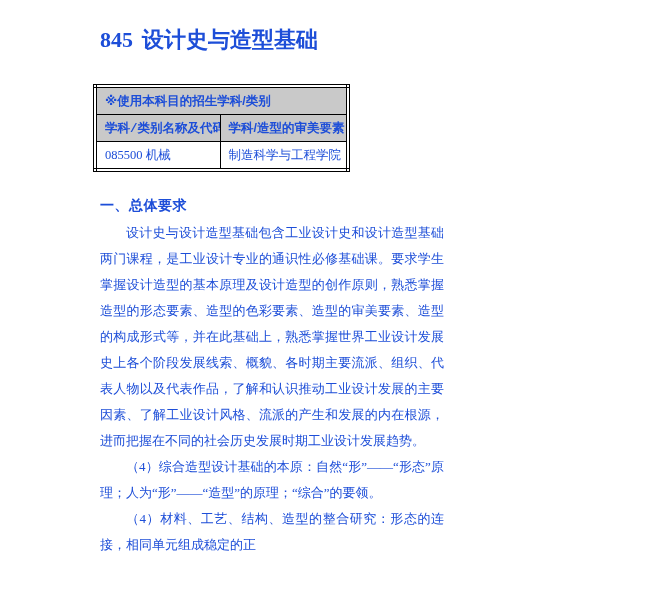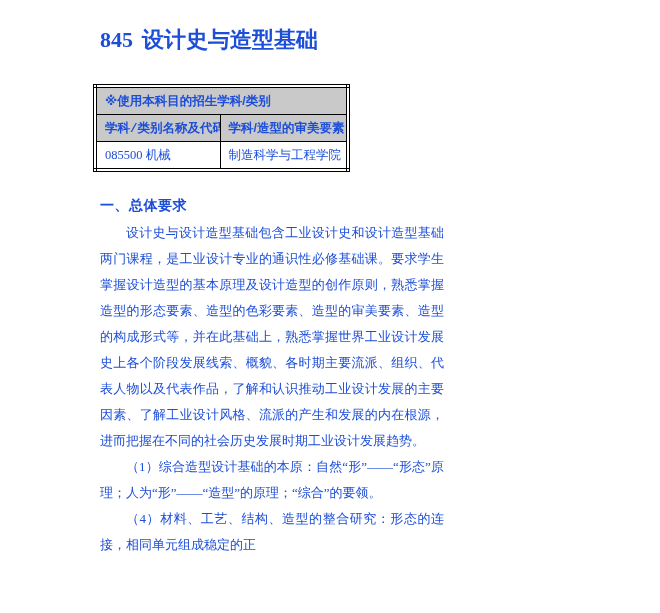--- a/index.html
+++ b/index.html
@@ -89,16 +89,16 @@
       <tr>
         <td>085500 机械</td>
         <td>制造科学与工程学院</td>
       </tr>
     </tbody>
   </table>
 
   <h2 class="sec-heading">一、总体要求</h2>
   <p class="para">设计史与设计造型基础包含工业设计史和设计造型基础两门课程，是工业设计专业的通识性必修基础课。要求学生掌握设计造型的基本原理及设计造型的创作原则，熟悉掌握造型的形态要素、造型的色彩要素、造型的审美要素、造型的构成形式等，并在此基础上，熟悉掌握世界工业设计发展史上各个阶段发展线索、概貌、各时期主要流派、组织、代表人物以及代表作品，了解和认识推动工业设计发展的主要因素、了解工业设计风格、流派的产生和发展的内在根源，进而把握在不同的社会历史发展时期工业设计发展趋势。</p>
 
-  <p class="para">（1）综合造型设计基础的本原：自然“形”——“形态”原理；人为“形”——“造型”的原理；“综合”的要领。</p>
+  <p class="para">（4）综合造型设计基础的本原：自然“形”——“形态”原理；人为“形”——“造型”的原理；“综合”的要领。</p>
   <p class="para">（4）材料、工艺、结构、造型的整合研究：形态的连接，相同单元组成稳定的正</p>
 
 </div>
 
 </body></html>

